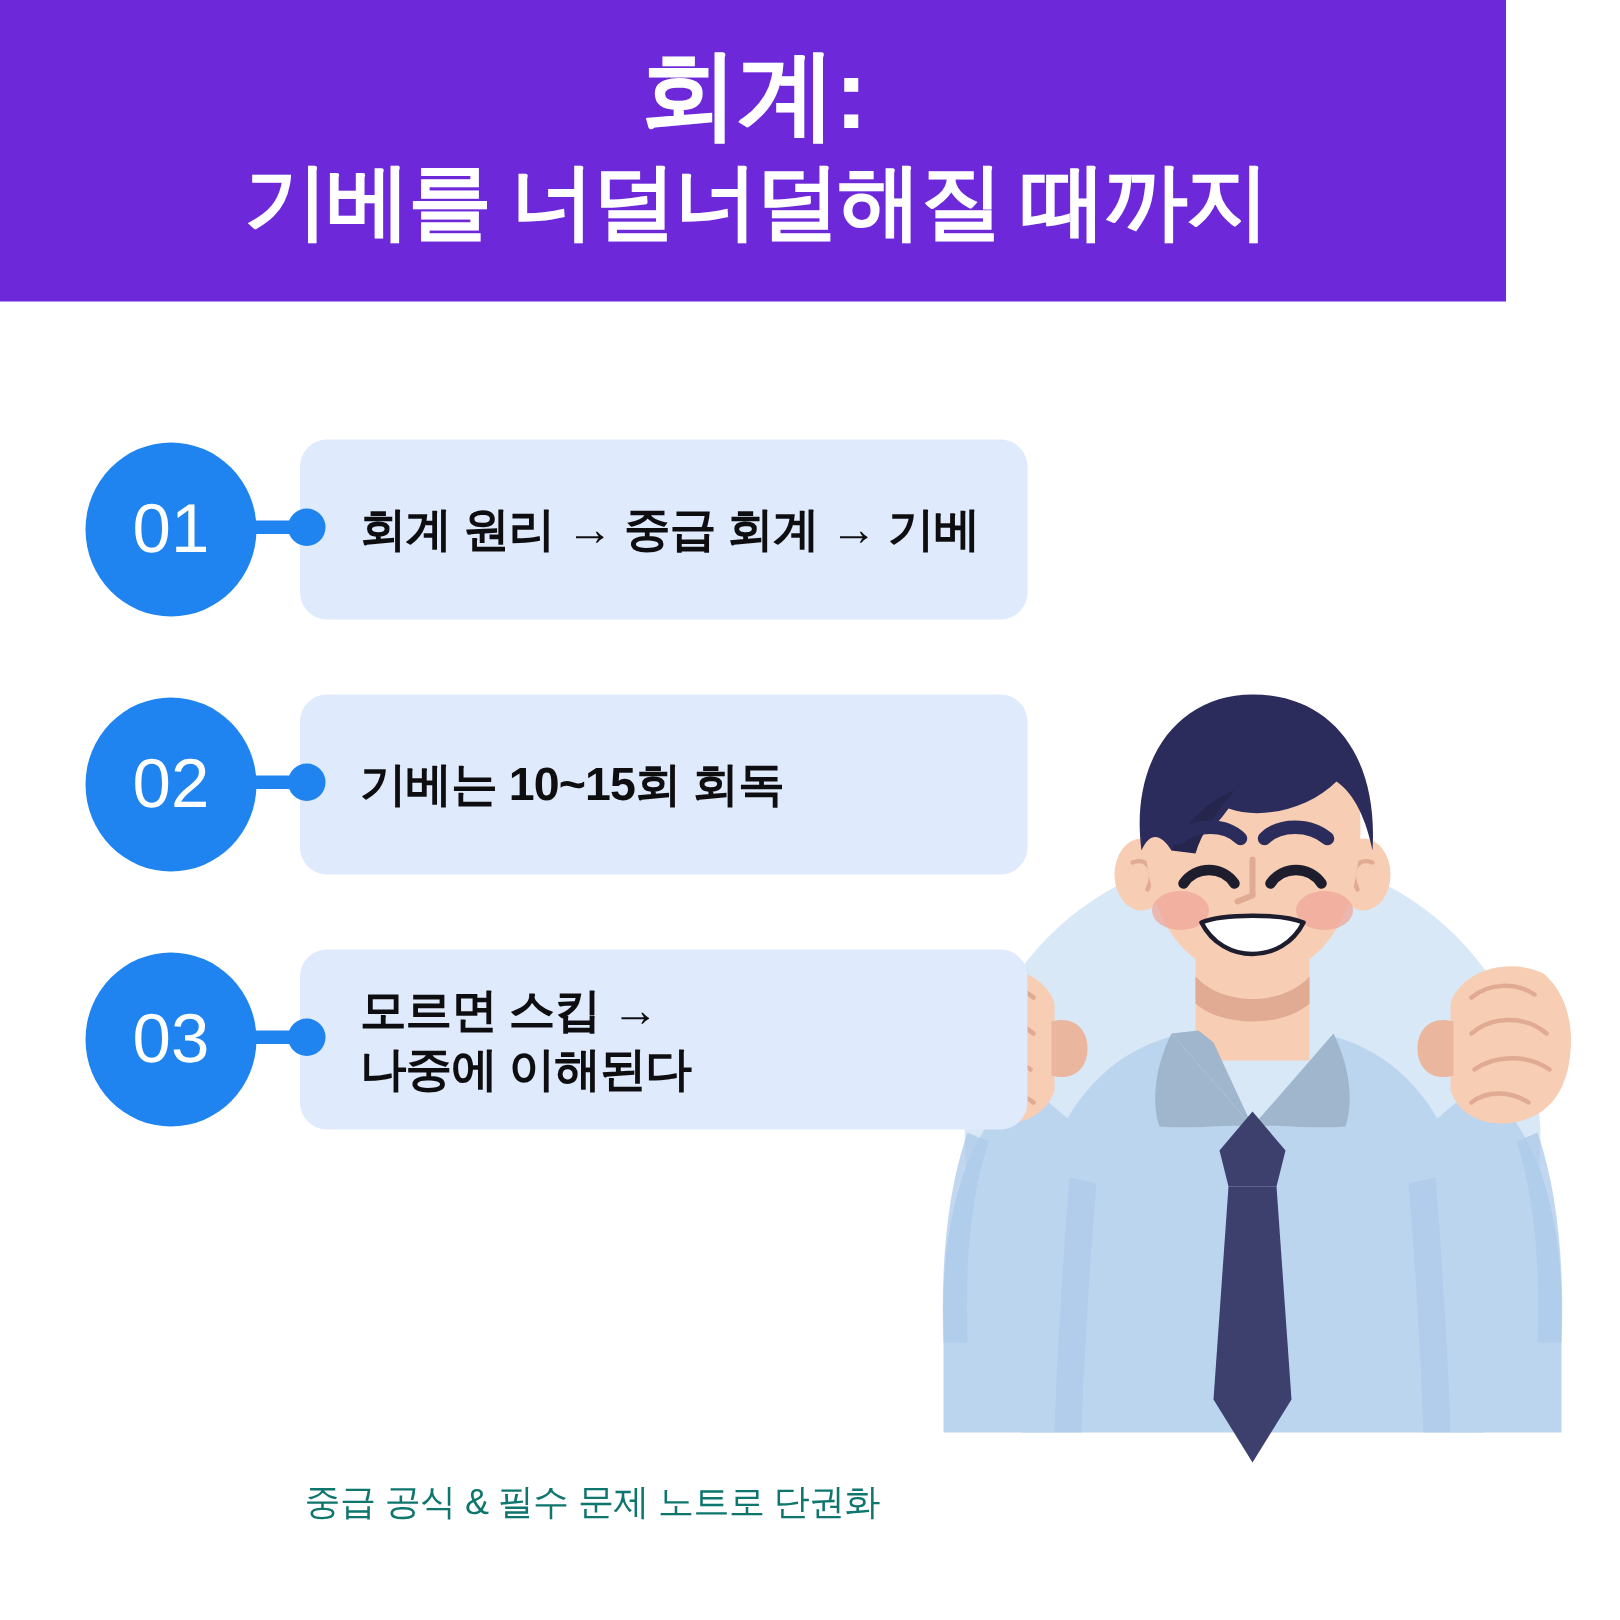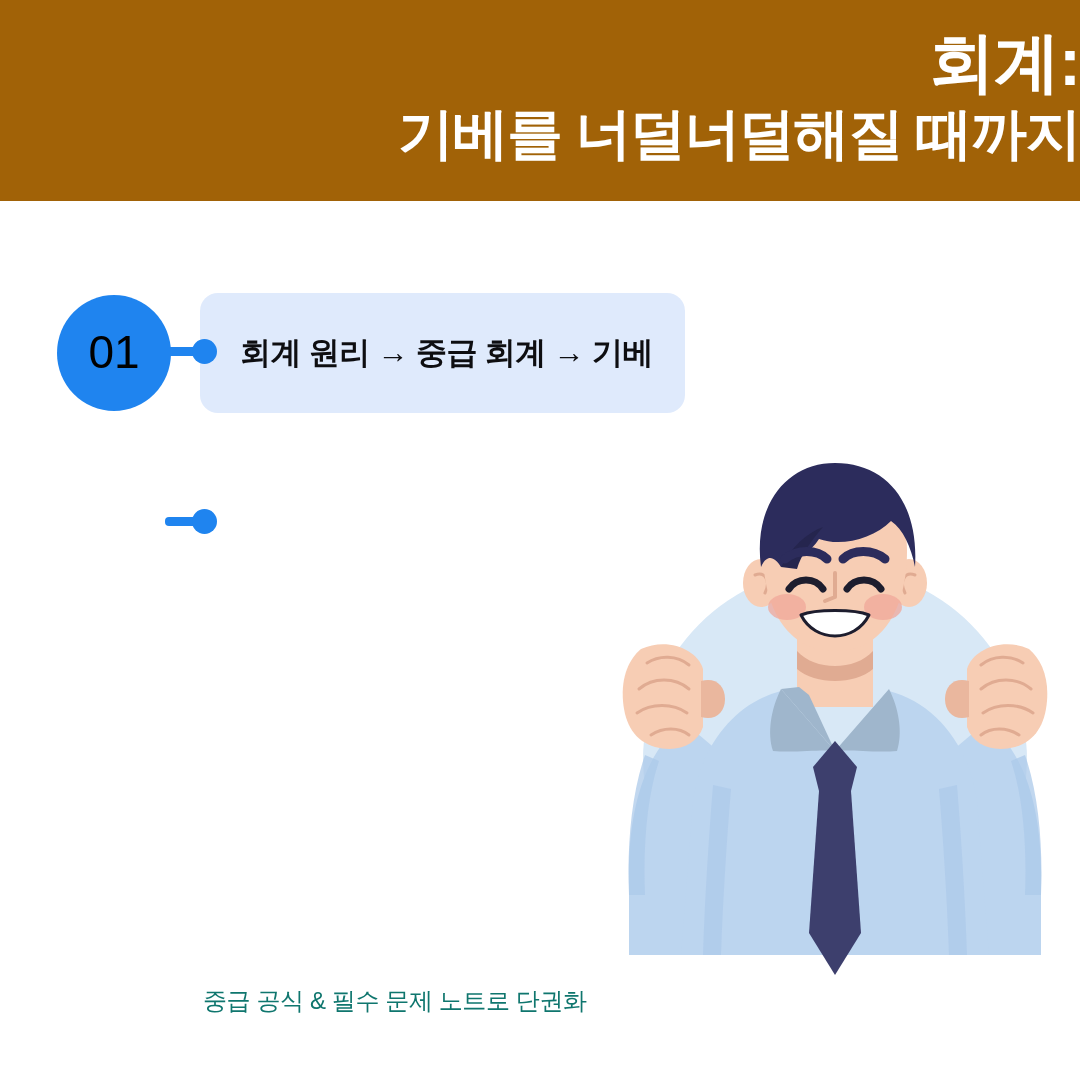--- a/index.html
+++ b/index.html
@@ -22,26 +22,26 @@
     height: 1080px;
     background: #ffffff;
     overflow: hidden;
   }
 
   
   .header-band {
     position: absolute;
     left: 0;
     top: 0;
-    width: 1080px;
+    width: 1004px;
     height: 201px;
-    background: #a16207;
+    background: #6d28d9;
     display: flex;
     flex-direction: column;
-    align-items: flex-end;
+    align-items: center;
     justify-content: center;
     box-sizing: border-box;
     padding-bottom: 6px;
   }
   .header-title {
     color: #ffffff;
     font-size: 66px;
     font-weight: 700;
     line-height: 1.02;
     letter-spacing: -1px;
@@ -90,21 +90,21 @@
   .step-row.r4 { top: 803px; }
 
   .step-badge {
     position: absolute;
     left: 57px;
     top: 2px;
     width: 114px;
     height: 116px;
     border-radius: 50%;
     background: #1f84ef;
-    color: #000000;
+    color: #ffffff;
     display: flex;
     align-items: center;
     justify-content: center;
     font-size: 46px;
     font-weight: 400;
     letter-spacing: 0px;
     z-index: 3;
     box-sizing: border-box;
     padding-bottom: 2px;
   }
@@ -260,23 +260,36 @@
     <div class="step-row r1">
       <div class="step-badge">01</div>
       <div class="step-connector"></div>
       <div class="step-dot"></div>
       <div class="step-card">
         <div class="step-text">회계 원리 → 중급 회계 → 기베</div>
       </div>
     </div>
 
     <div class="step-row r2">
+      <div class="step-badge">02</div>
       <div class="step-connector"></div>
       <div class="step-dot"></div>
+      <div class="step-card">
+        <div class="step-text">기베는 10~15회 회독</div>
+      </div>
     </div>
 
+    <div class="step-row r3">
+      <div class="step-badge">03</div>
+      <div class="step-connector"></div>
+      <div class="step-dot"></div>
+      <div class="step-card">
+        <div class="step-text">모르면 스킵 →
+나중에 이해된다</div>
+      </div>
+    </div>
 
 
   </div>
 
   <div class="footer-note">중급 공식 &amp; 필수 문제 노트로 단권화</div>
 
 </div>
 
 </body></html>

